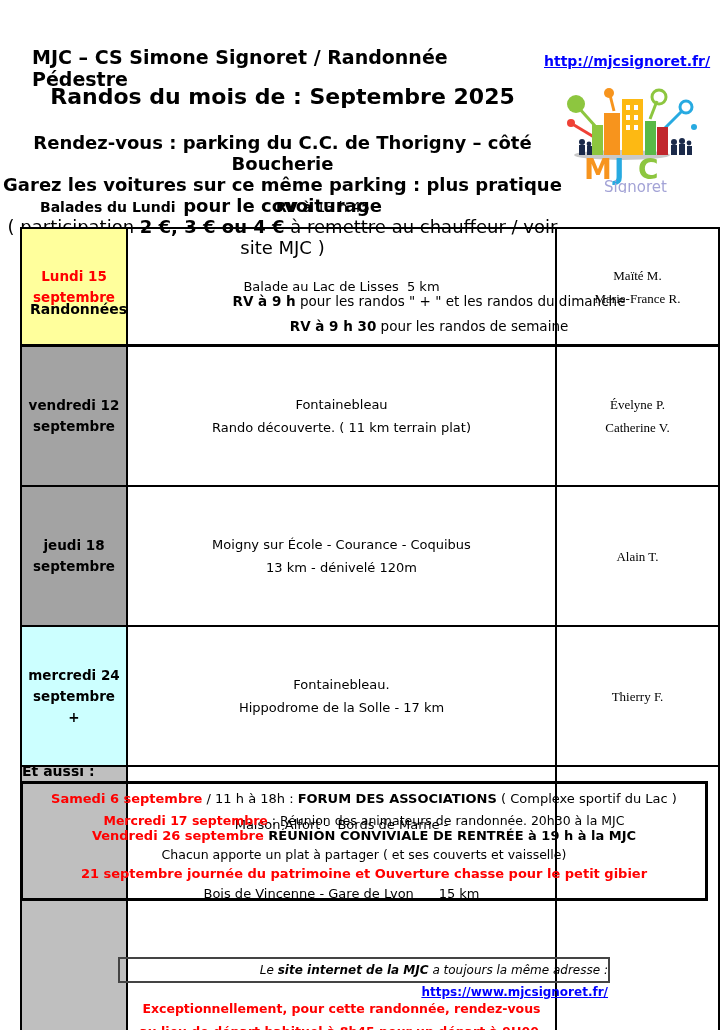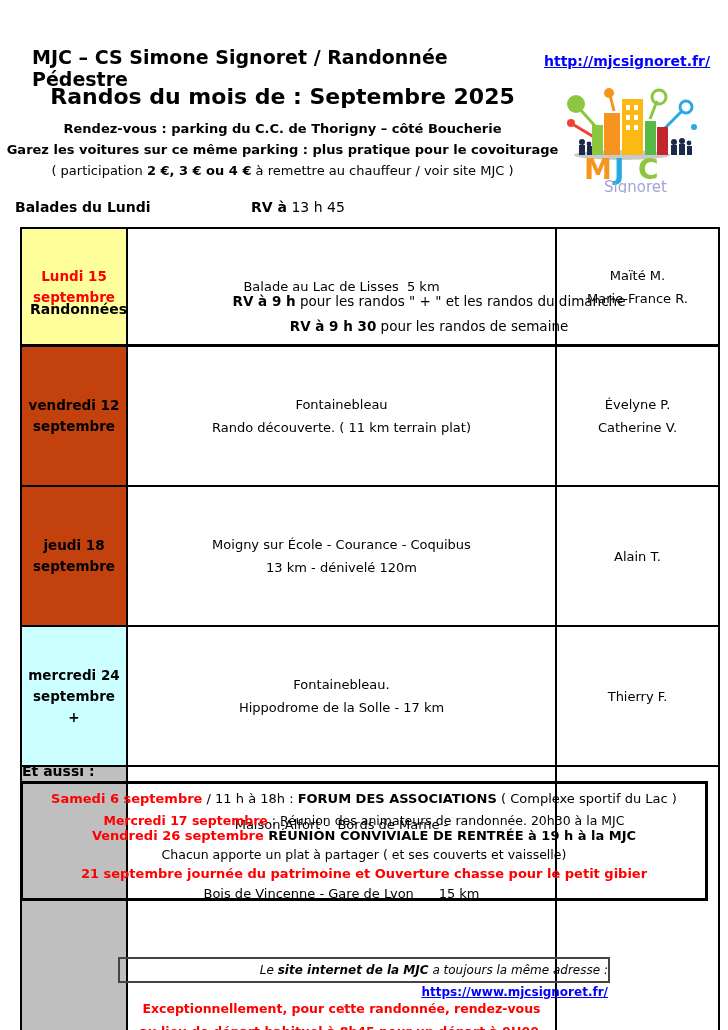--- a/index.html
+++ b/index.html
@@ -7,45 +7,45 @@
         font-family:"DejaVu Sans",sans-serif;color:#000;overflow:hidden;}
   .abs{position:absolute;}
   .b{font-weight:bold;}
   .red{color:#ff0000;}
 
   
   .doc-title{top:46px;left:32px;width:505px;font-size:19px;font-weight:bold;}
   .site-link{top:53px;left:544px;font-size:14px;font-weight:bold;color:#0000ff;
              text-decoration:underline;}
   .month-title{top:84px;left:0;width:565px;font-size:22px;font-weight:bold;text-align:center;}
-  .meet{top:118px;left:0;width:565px;text-align:center;font-size:13px;line-height:21px;}
+  .meet{top:132px;left:0;width:565px;text-align:center;font-size:18px;line-height:21px;}
   .meet .l12{font-weight:bold;}
   .fee-bold{font-weight:bold;}
   .logo-box{top:85px;left:556px;width:164px;height:108px;}
 
   
   .sec-label{font-size:14px;font-weight:bold;}
-  .balades-row{top:199px;left:15px;width:680px;font-size:14px;}
+  .balades-row{top:199px;left:40px;width:680px;font-size:14px;}
   .balades-rv{position:absolute;left:236px;top:0;font-size:14px;}
   .rando-label{top:301px;left:30px;}
   .rv-block{top:289px;left:150px;width:558px;text-align:center;font-size:13.5px;line-height:25px;}
 
   
   table.sched{border-collapse:collapse;table-layout:fixed;width:688px;padding-left:21px;}
   table.sched td{border:2px solid #000;padding:0 4px;vertical-align:middle;overflow:hidden;}
   td.datec{width:96px;text-align:center;font-size:13.5px;font-weight:bold;line-height:21px;}
   td.midc{width:419px;text-align:center;font-size:13px;line-height:23px;white-space:pre-wrap;}
-  td.leadc{width:153px;text-align:center;font-size:13px;line-height:23px;}
+  td.leadc{width:153px;text-align:center;font-size:13px;line-height:23px;font-family:Liberation Serif, serif;}
   .t1{top:227px;left:20px;}
   .t1 td{height:53px;}
   .t2{top:345px;left:20px;}
   .redblock{font-weight:bold;color:#ff0000;font-size:12.5px;line-height:23px;
             white-space:pre-wrap;}
   .bg-yellow{background:#ffff9c;color:#ff0000;}
-  .bg-green{background:#c2410c;}
+  .bg-green{background:#a3a3a3;}
   .bg-cyan{background:#ccffff;margin-left:24px;}
   .bg-gray{background:#bfbfbf;}
 
   
   .etaussi-label{top:763px;left:22px;}
   .events-box{top:781px;left:20px;width:682px;height:114px;border:3px solid #000;
               text-align:center;font-size:13px;}
   .events-box .line{}
   .events-box .line.first{margin-top:7px;}
   .events-box .line.small{font-size:12.5px;margin-top:7px;}

